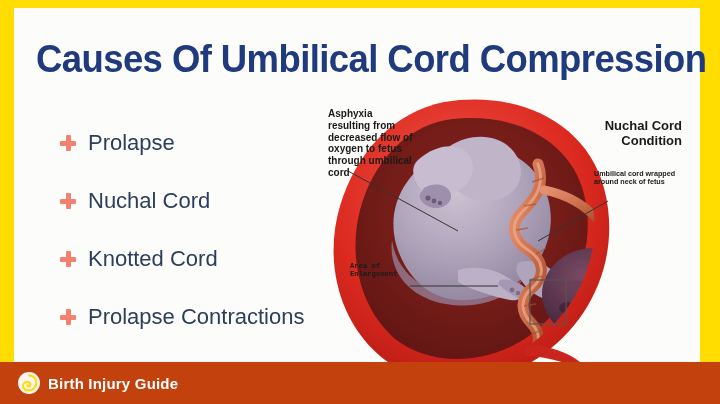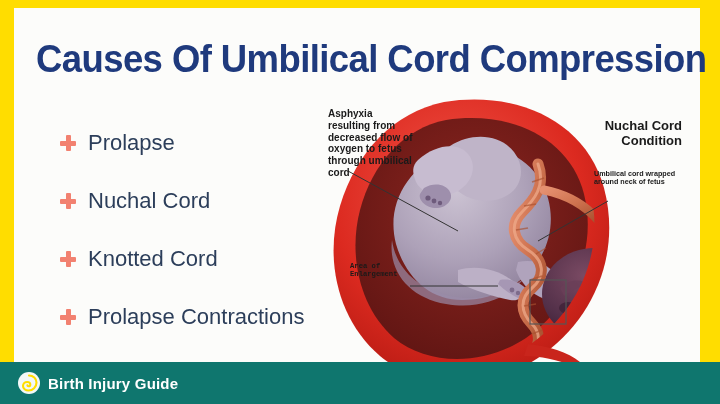--- a/index.html
+++ b/index.html
@@ -77,21 +77,21 @@
     left:578px;top:118px;width:104px;
     font-size:13px;font-weight:bold;text-align:right;
   }
   .lbl-wrapped{
     left:594px;top:170px;width:84px;
     font-size:7.2px;font-weight:bold;
   }
   .footer{
     position:absolute;left:0;top:362px;
     width:720px;height:42px;
-    background:#0f766e;
+    background:#c2410c;
     display:flex;align-items:center;
   }
   .logo{
     margin-left:18px;
     width:22px;height:22px;
     flex:0 0 22px;
   }
   .brand{
     margin-left:8px;
     font-size:15px;font-weight:bold;color:#FFFFFF;

